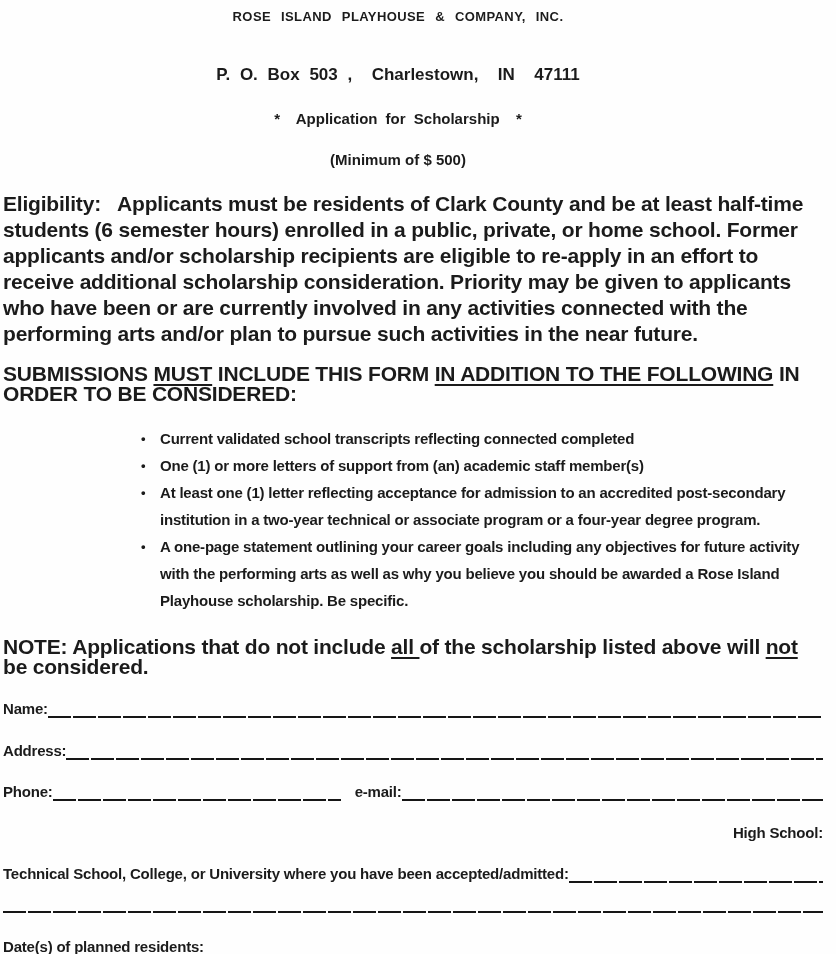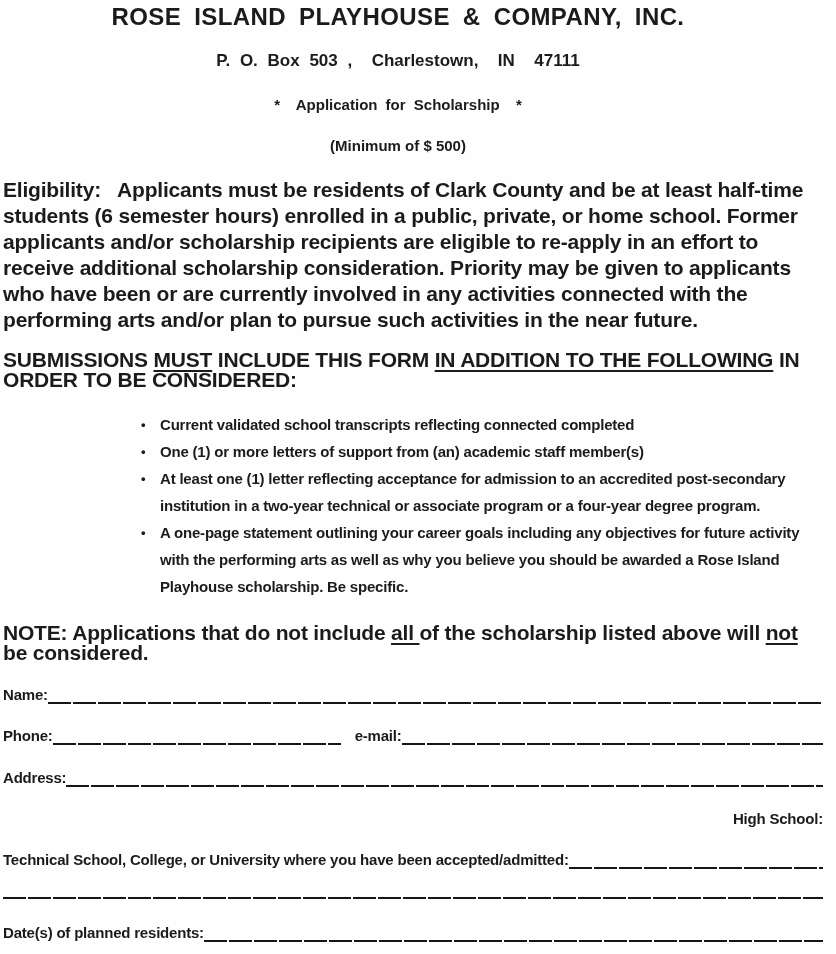--- a/index.html
+++ b/index.html
@@ -15,27 +15,27 @@
   .page {
     width: 836px;
     height: 954px;
     background: #fefefe;
     padding: 5px 13px 0 3px;
   }
 
   
   .doc-header { text-align: center; padding-right: 30px; }
   .org {
-    font-size: 24px;
+    font-size: 13px;
     line-height: 24px;
     letter-spacing: 0.4px;
     word-spacing: 6px;
   }
   .addr {
-    margin-top: 21px;
+    margin-top: 35px;
     font-size: 17px;
     line-height: 22px;
     word-spacing: 5px;
   }
   .apptitle {
     margin-top: 23px;
     font-size: 15px;
     line-height: 20px;
     word-spacing: 4px;
   }
@@ -151,32 +151,32 @@
 
   <p class="para note"><span>NOTE: Applications that do not include </span><span class="u">all </span><span>of the scholarship listed above will </span><span class="u">not </span><span>be considered.</span></p>
 
   <div class="form">
 
     <div class="row row-name">
       <span class="lbl">Name:</span>
       <span class="fill"></span>
     </div>
 
+    <div class="row row-address">
+      <span class="lbl">Address:</span>
+      <span class="fill"></span>
+    </div>
+
     <div class="row row-phone">
       <span class="lbl">Phone:</span>
       <span class="fill fill-fixed fill-phone"></span>
       <span class="lbl">e-mail:</span>
       <span class="fill"></span>
     </div>
 
-    <div class="row row-address">
-      <span class="lbl">Address:</span>
-      <span class="fill"></span>
-    </div>
-
     <div class="row row-hs">
       <span class="lbl">High School:</span>
       <span class="fill"></span>
     </div>
 
     <div class="row row-tech">
       <span class="lbl">Technical School, College, or University where you have been accepted/admitted:</span>
       <span class="fill"></span>
     </div>
 

